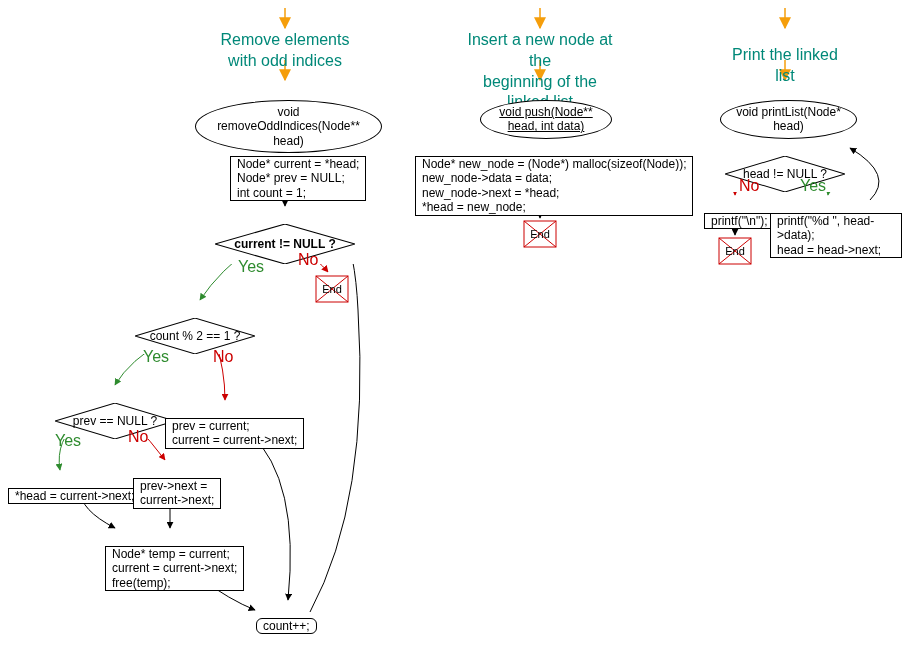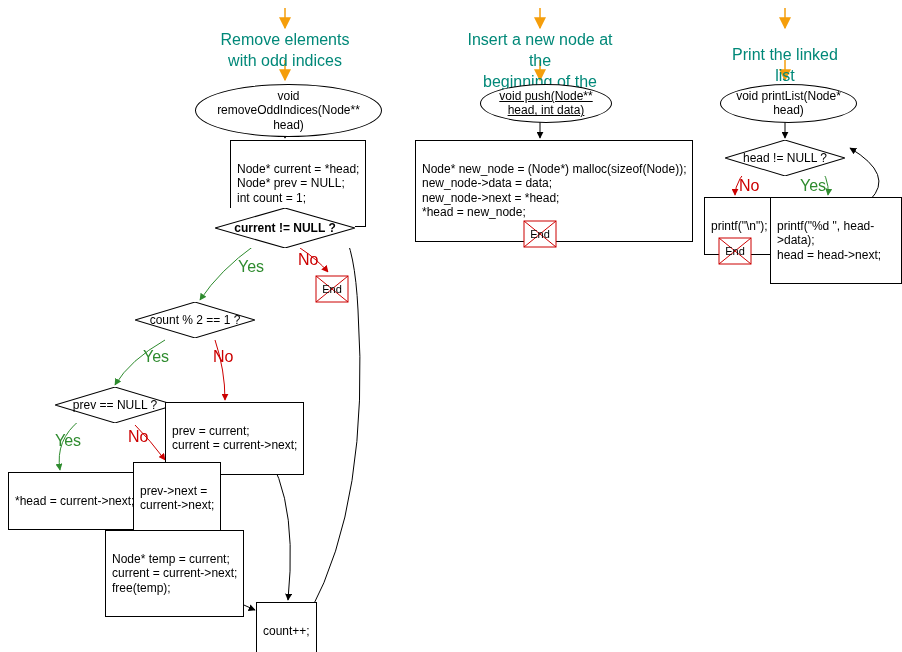--- a/index.html
+++ b/index.html
@@ -16,30 +16,31 @@
     color: #008878;
     text-align: center;
     position: absolute;
     font-size: 16px;
     line-height: 1.3;
   }
   .node {
     position: absolute;
     background: #fff;
     text-align: center;
+    margin-top: 16px;
   }
   .start {
     border: 1px solid #000;
     border-radius: 50%;
     padding: 4px 10px;
     line-height: 1.2;
   }
   .process {
     border: 1px solid #000;
-    padding: 21px 6px;
+    padding: 0 6px;
     line-height: 1.2;
     text-align: left;
   }
   .decision {
     width: 140px;
     height: 40px;
     display: flex;
     align-items: center;
     justify-content: center;
   }
@@ -186,21 +187,21 @@
 <span class="edge-label no" style="left:128px; top:428px;">No</span>
 
 <div class="node process" style="left:165px; top:402px;">prev = current;<br>current = current-&gt;next;</div>
 
 <div class="node process" style="left:8px; top:472px;">*head = current-&gt;next;</div>
 
 <div class="node process" style="left:133px; top:462px;">prev-&gt;next =<br>current-&gt;next;</div>
 
 <div class="node process" style="left:105px; top:530px;">Node* temp = current;<br>current = current-&gt;next;<br>free(temp);</div>
 
-<div class="node process" style="left:256px; top:602px;">count++;</div>
+<div class="node process" style="left:256px; top:602px;border-radius:6px;">count++;</div>
 
 <div class="title" style="left:460px; top:30px; width:160px;">Insert a new node at the<br>beginning of the<br>linked list</div>
 
 <div class="node start" style="left:480px; top:84px; width:110px;text-decoration:underline;">void push(Node**<br>head, int data)</div>
 
 <div class="node process" style="left:415px; top:140px;">Node* new_node = (Node*) malloc(sizeof(Node));<br>new_node-&gt;data = data;<br>new_node-&gt;next = *head;<br>*head = new_node;</div>
 
 <div class="end" style="left:523px; top:220px;">
   <svg width="34" height="28">
       <rect x="1" y="1" width="32" height="26" fill="#fff" stroke="#c00"></rect>

